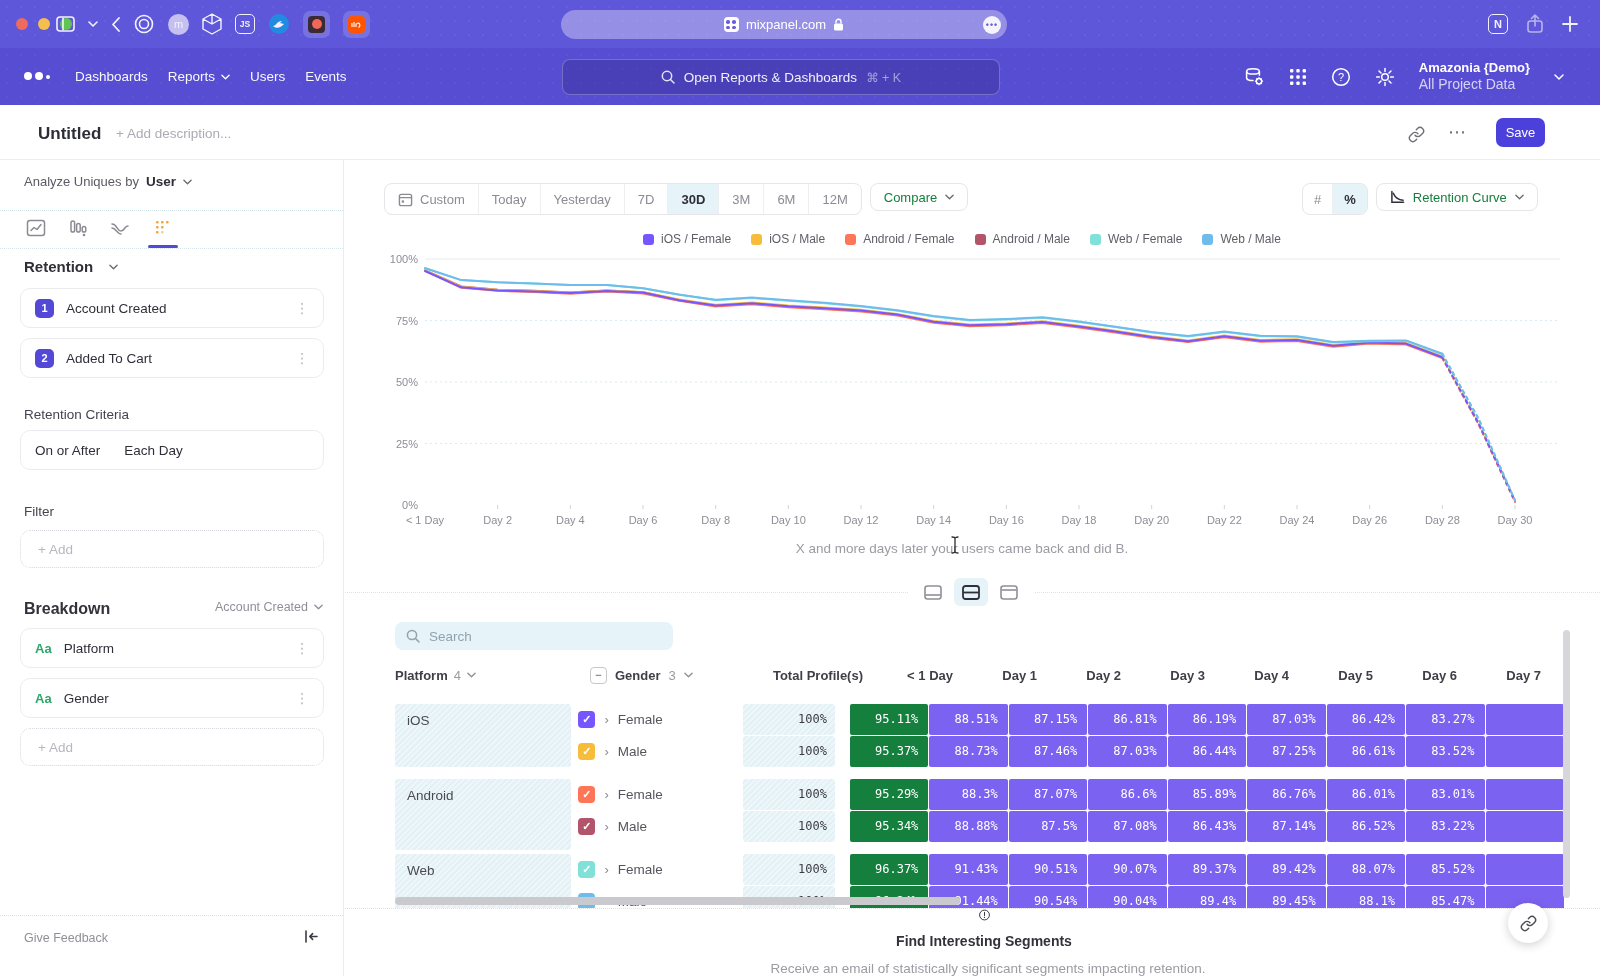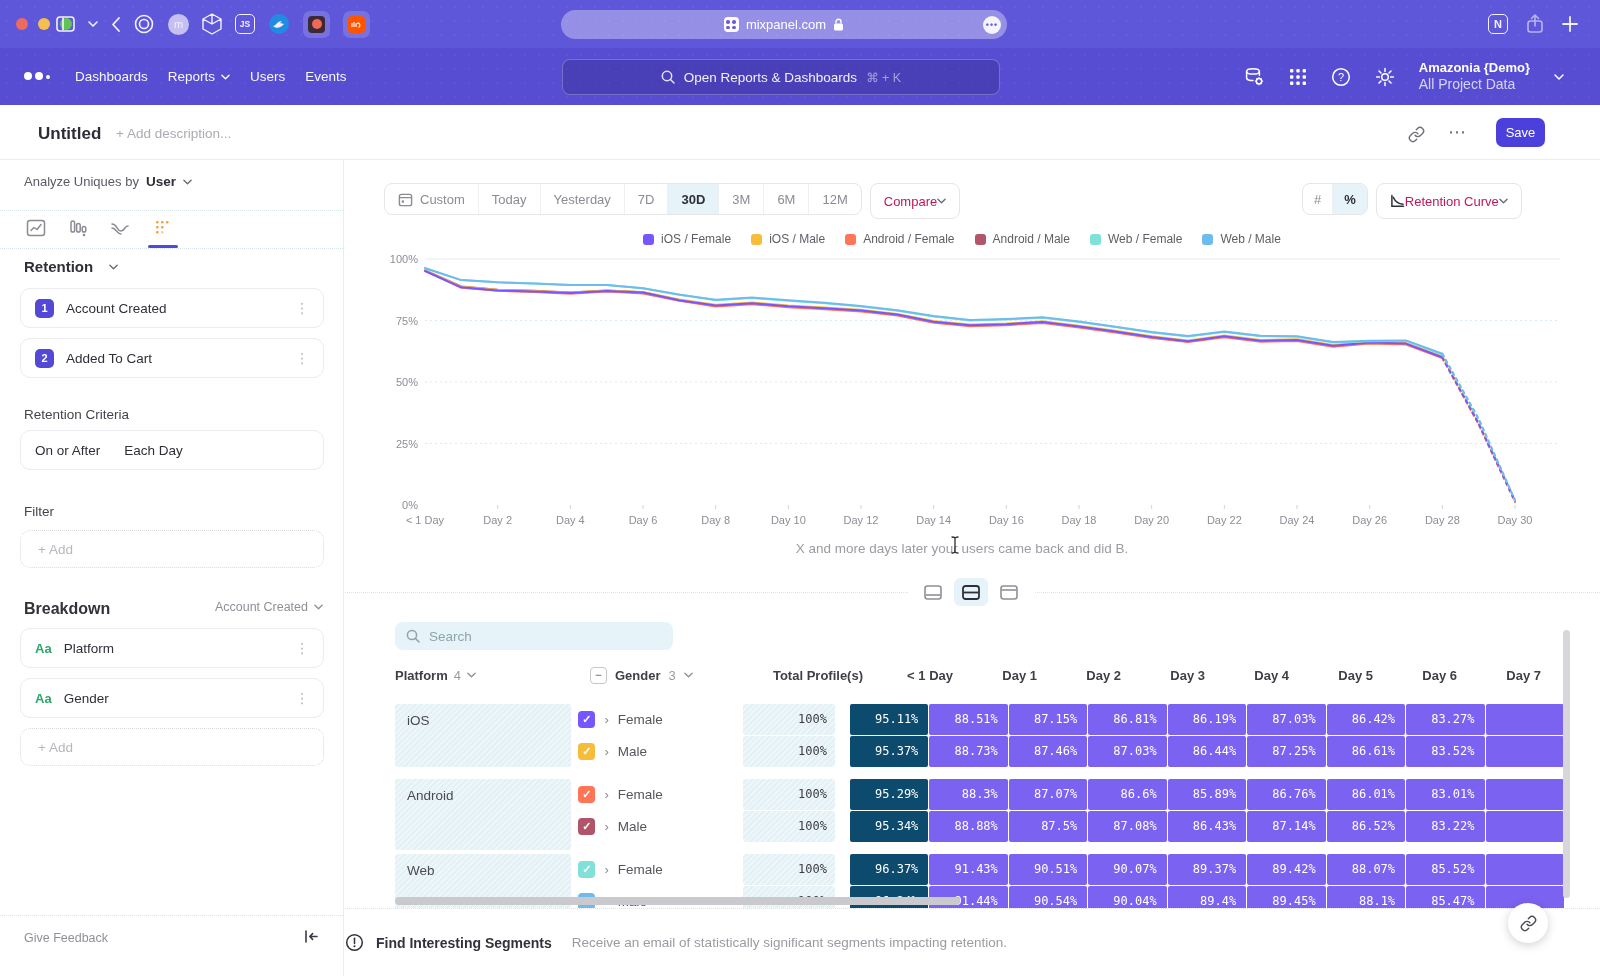--- a/index.html
+++ b/index.html
@@ -62,22 +62,22 @@
   .aa { color:#2aa76a; font-size:13px; font-weight:700; }
 
   
   #main { position:absolute; left:345px; top:160px; right:0; bottom:0; background:#fff; }
 
   .seg { display:flex; border:1px solid #e6e6ea; border-radius:8px; background:#fff; overflow:hidden; height:32px; align-items:stretch; }
   .seg-item { display:flex; align-items:center; gap:7px; padding:0 13px; font-size:13px; color:#8b8b94;
     border-left:1px solid #efeff2; cursor:pointer; white-space:nowrap; }
   .seg-item:first-child { border-left:none; }
   .seg-item.active { background:#E6F3F8; color:#2f2f39; font-weight:700; }
-  .btn { display:flex; align-items:center; border:1px solid #e6e6ea; border-radius:8px; background:#fff;
-    height:36px; padding:0 13px; font-size:13px; color:#be185d; cursor:pointer; white-space:nowrap; }
+  .btn { display:flex; align-items:center; gap:8px; border:1px solid #e6e6ea; border-radius:8px; background:#fff;
+    height:28px; padding:0 13px; font-size:13px; color:#15803d; cursor:pointer; white-space:nowrap; }
 
   #legend { position:absolute; left:39px; top:72px; width:1156px; display:flex; justify-content:center; gap:20px; }
   .leg-item { display:flex; align-items:center; gap:7px; font-size:12px; color:#5e5e66; }
   .leg-sw { width:11px; height:11px; border-radius:3px; }
 
   #caption { position:absolute; left:39px; top:381px; width:1156px; text-align:center; font-size:13.5px; color:#9b9ba3; }
   #cursor-ibeam { position:absolute; left:604px; top:376px; }
 
   #chart-divider { position:absolute; left:0; right:0; top:432px; border-top:1px dotted #d4e5ec; }
   #view-toggle { position:absolute; left:563px; top:416px; background:#fff; padding:2px 8px; display:flex; gap:4px; }
@@ -105,28 +105,28 @@
   .tc-gender { width:190px; display:flex; align-items:center; gap:9px; padding-left:15px; }
   .cbx { width:17px; height:17px; border-radius:4px; color:#fff; font-size:11px; font-weight:700;
     display:flex; align-items:center; justify-content:center; cursor:pointer; }
   .gchev { color:#8a8a92; font-size:13px; cursor:pointer; }
   .glabel { font-size:13.5px; color:#55555e; }
   .tc-total { width:98px; border-radius:3px; text-align:right; line-height:31px; padding-right:8px;
     font-family:"DejaVu Sans Mono",monospace; font-size:12px; color:#3c3c44; }
   .tc-gap { width:16px; }
   .tc-val { width:83px; margin-right:1px; background:#7C62F0; border-radius:2px; text-align:right; line-height:31px;
     padding-right:10px; font-family:"DejaVu Sans Mono",monospace; font-size:12px; color:#fff; }
-  .tc-val.first { background:#0c4a6e; }
+  .tc-val.first { background:#15803d; }
 
   #h-scroll { position:absolute; left:50px; top:737px; width:565px; height:8px; border-radius:4px; background:#c9c9ce; z-index:4; }
   #v-scroll { position:absolute; left:1218px; top:470px; width:7px; height:268px; border-radius:4px; background:#d7d7db; z-index:4; }
 
   
   #bottombar { position:absolute; left:0; right:0; top:748px; bottom:0; background:#fff; border-top:1px dotted #d4e5ec;
-    display:flex; align-items:center; gap:12px; z-index:3; }
+    display:flex; align-items:center; gap:12px; padding-left:23px; z-index:3;flex-direction:column; }
   #fis-title { font-size:14px; font-weight:700; color:#32323c; }
   #fis-desc { font-size:13.5px; color:#9b9ba3; margin-left:8px; }
   #float-link { position:absolute; left:1163px; top:743px; width:40px; height:40px; border-radius:50%; background:#fff;
     box-shadow:0 2px 10px rgba(40,40,60,.22); display:flex; align-items:center; justify-content:center; z-index:5; cursor:pointer; }
 
   #sb-bottom { position:absolute; left:0; right:0; top:755px; bottom:0; border-top:1px dotted #d4e5ec; }
   #give-feedback { position:absolute; left:24px; top:15px; font-size:12.5px; color:#8f8f98; cursor:pointer; }
   #collapse { position:absolute; right:24px; top:13px; cursor:pointer; }
 </style>
 </head>

